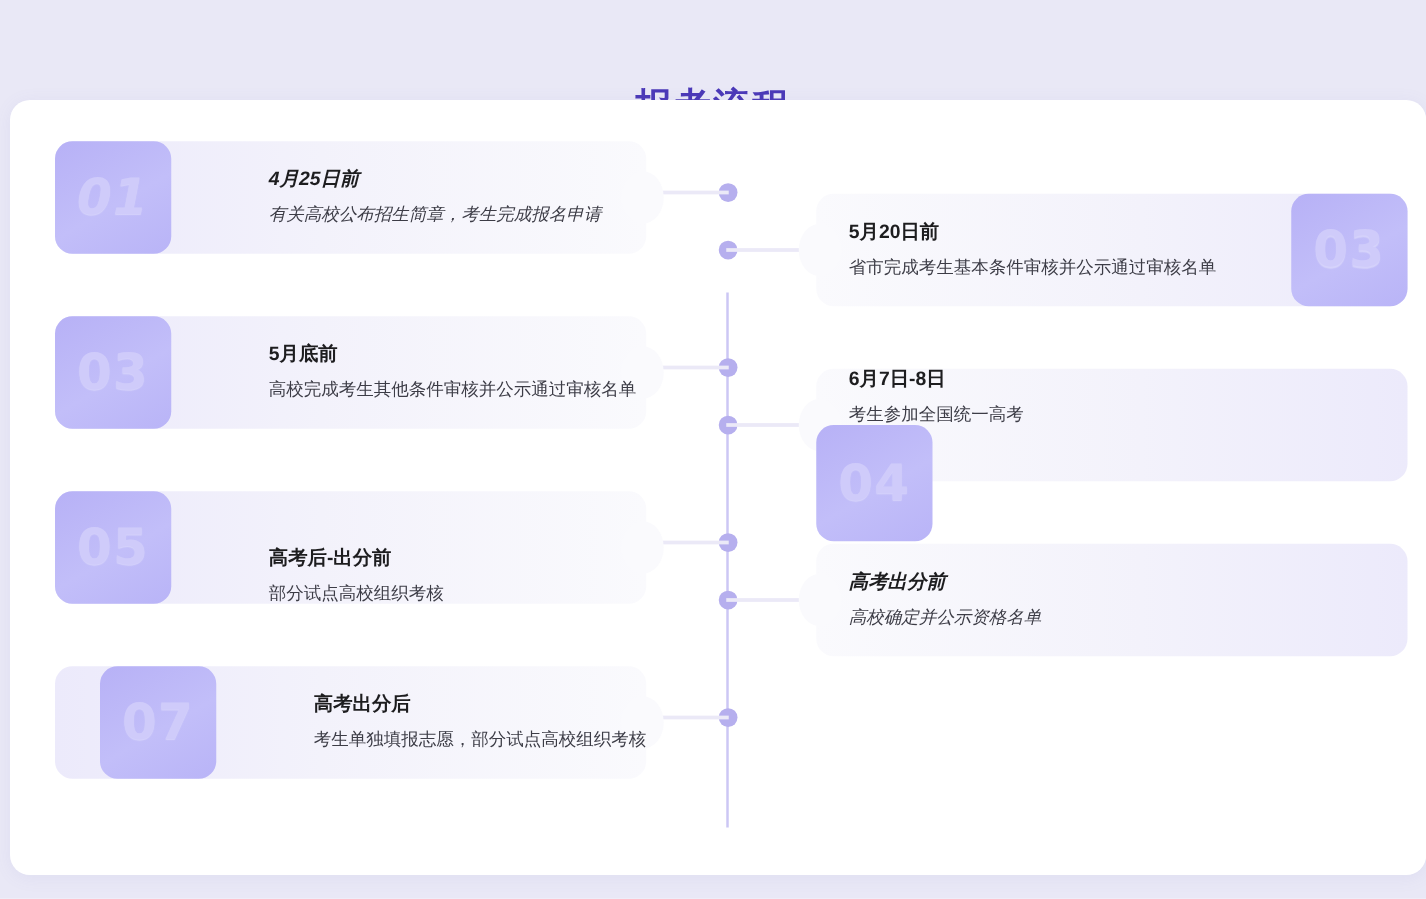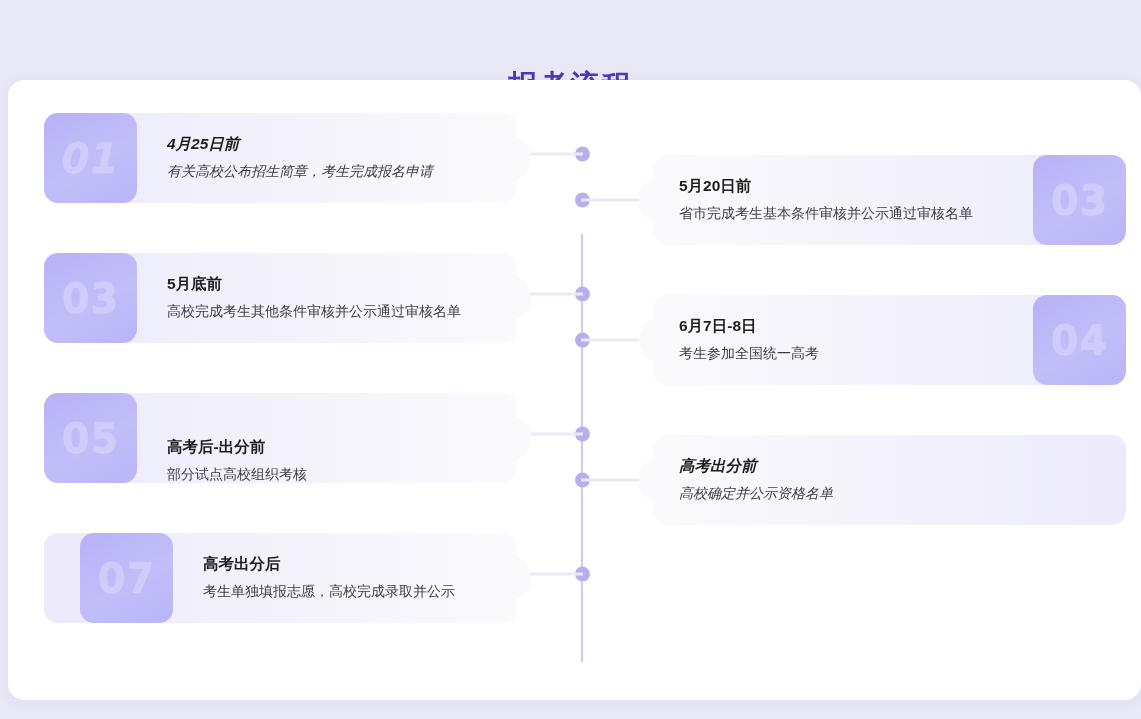--- a/index.html
+++ b/index.html
@@ -171,21 +171,21 @@
   }
 
   .card-body {
     flex: 1 1 auto;
     display: flex;
     flex-direction: column;
     justify-content: center;
     position: relative;
     z-index: 1;
   }
-  .card-left  .card-body { padding: 0 20px 0 30px; }
+  .card-left  .card-body { padding: 0 20px 0 30px; margin-left: 48px; }
   .card-right .card-body { padding: 0 30px 0 26px; }
 
   .card-title {
     font-size: 15.5px;
     font-weight: bold;
     color: #1d1d1f;
     line-height: 1.2;
     margin-bottom: 9px;
     white-space: nowrap;
   }
@@ -256,21 +256,21 @@
       <div class="card card-left" style="top: 173px;">
         <span class="bump"></span>
         <div class="badge">
           <span class="badge-num">03</span>
         </div>
         <div class="card-body">
           <div class="card-title">5月底前</div>
           <div class="card-desc">高校完成考生其他条件审核并公示通过审核名单</div>
         </div>
       </div>
-      <div class="card card-right" style="top: 215px;">
+      <div class="card card-right" style="top: 215px; flex-direction: column;">
         <span class="bump"></span>
         <div class="card-body">
           <div class="card-title">6月7日-8日</div>
           <div class="card-desc">考生参加全国统一高考</div>
         </div>
         <div class="badge">
           <span class="badge-num">04</span>
         </div>
       </div>
       <div class="card card-left" style="top: 313px; align-items: flex-end;">
@@ -290,17 +290,17 @@
           <div class="card-desc">高校确定并公示资格名单</div>
         </div>
       </div>
       <div class="card card-left" style="top: 453px; padding-left: 36px;">
         <span class="bump"></span>
         <div class="badge">
           <span class="badge-num">07</span>
         </div>
         <div class="card-body">
           <div class="card-title">高考出分后</div>
-          <div class="card-desc">考生单独填报志愿，高校完成录取并公示</div>
+          <div class="card-desc">考生单独填报志愿，部分试点高校组织考核</div>
         </div>
       </div>
     </div>
 </div>
 
 </body></html>

